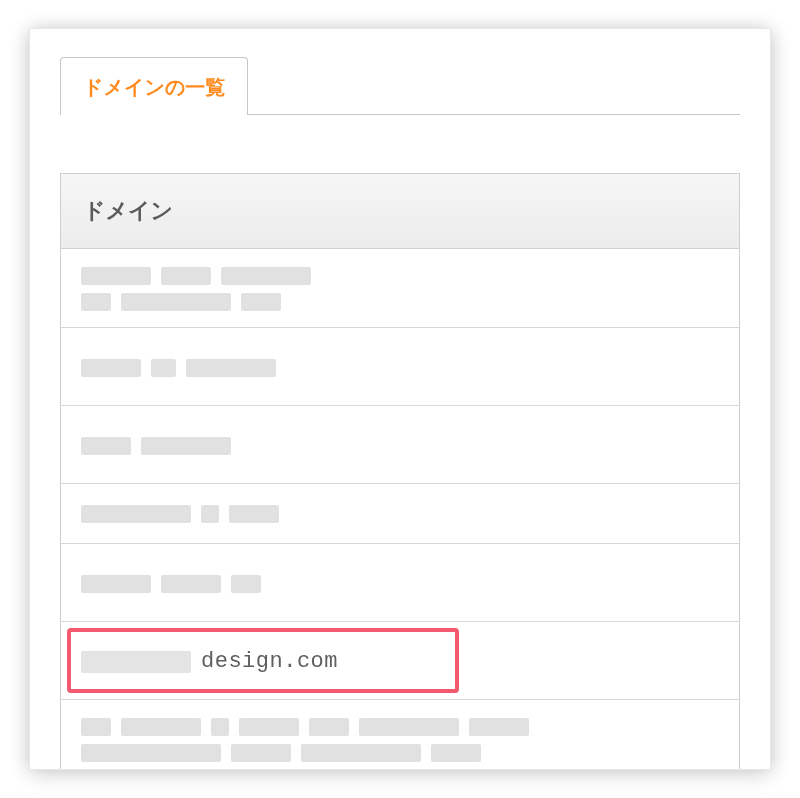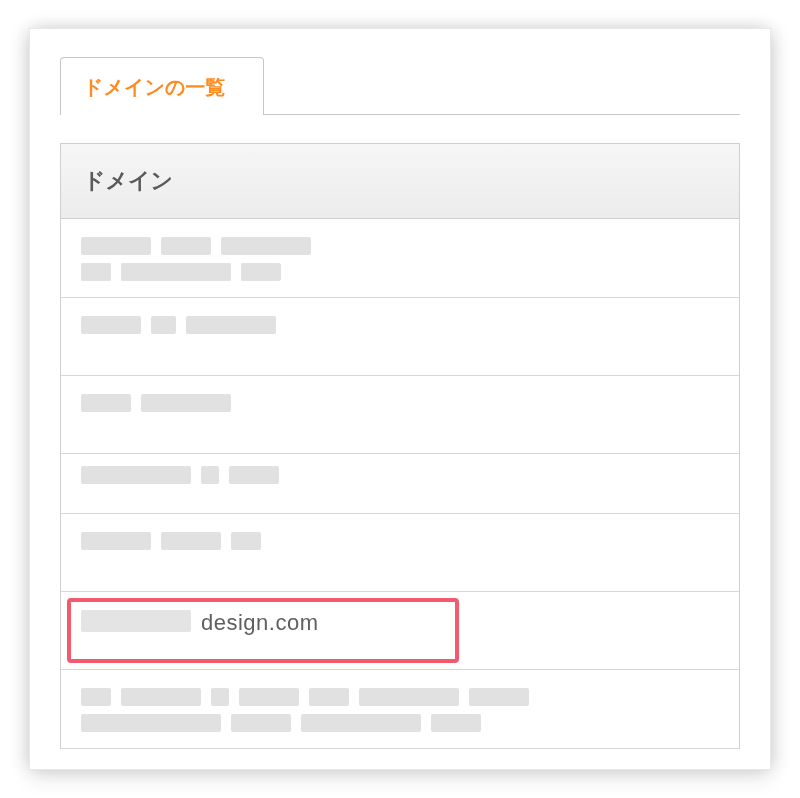--- a/index.html
+++ b/index.html
@@ -43,21 +43,21 @@
 
     
     .tabs {
       display: flex;
       align-items: flex-end;
       gap: 4px;
     }
     .tab {
       font-size: 20px;
       font-weight: 600;
-      padding: 16px 38px 14px 22px;
+      padding: 16px 22px 14px 22px;
       border: 1px solid #c7c7c7;
       border-bottom: none;
       border-radius: 4px 4px 0 0;
       cursor: pointer;
       background: linear-gradient(#fdfdfd, #e9e9e9);
       color: #555;
       position: relative;
     }
     .tab.active {
       background: #fff;
@@ -68,37 +68,39 @@
     .tab-underline {
       height: 1px;
       background: #c7c7c7;
       margin-top: -1px;
       position: relative;
       z-index: 1;
     }
 
     
     .domain-table {
-      margin-top: 28px;
+      margin-top: 58px;
       border: 1px solid #cfcfcf;
       border-bottom: none;
+      font-family: Liberation Mono, monospace;
     }
     .domain-header {
       background: linear-gradient(#f6f6f6, #ececec);
       font-size: 22px;
       font-weight: 600;
       color: #5a5a5a;
       padding: 22px 22px;
       border-bottom: 1px solid #cfcfcf;
     }
     .domain-row {
       border-bottom: 1px solid #d8d8d8;
       padding: 18px 20px 16px 20px;
       min-height: 78px;
       display: flex;
+      align-items: center;
       gap: 10px;
       font-size: 22px;
       color: #5f5f5f;
       cursor: pointer;
       position: relative;
     }
     .domain-row.tight { min-height: 60px; padding: 12px 20px; }
     .blur-block {
       display: inline-block;
       height: 18px;

